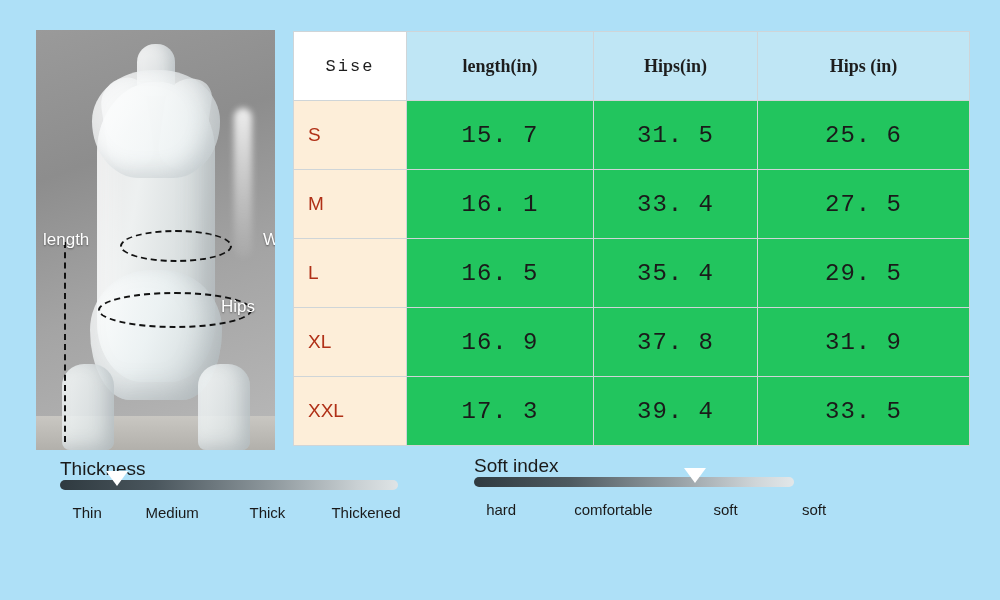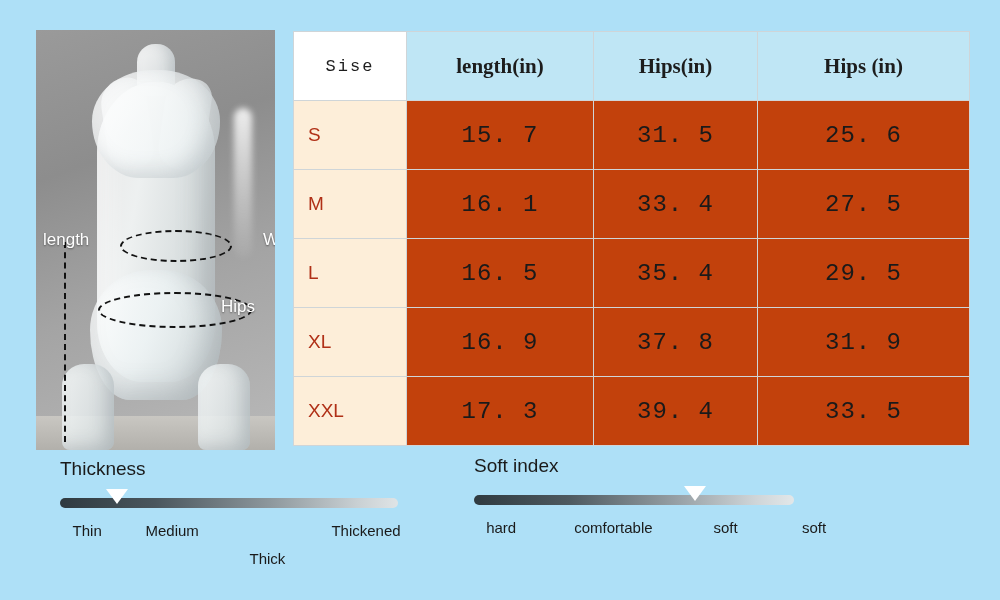--- a/index.html
+++ b/index.html
@@ -172,56 +172,55 @@
   .size-table th, .size-table td {
     border: 1px solid #cfd5d8;
     height: 66px;
     text-align: center;
     vertical-align: middle;
     font-family: "Liberation Serif", serif;
   }
   .size-table thead th {
     background: #bfe6f5;
     color: #1d1d1d;
-    font-size: 21px;
+    font-size: 18px;
     font-weight: bold;
   }
   .size-table thead th.head-size {
     background: #ffffff;
     font-size: 17px;
     font-family: "Liberation Mono", monospace;
     font-weight: normal;
     letter-spacing: 2px;
   }
   .size-table td.size-cell {
     background: #fdeed9;
     color: #b03017;
     font-size: 19px;
     font-family: "Liberation Sans", sans-serif;
     text-align: left;
     padding-left: 14px;
   }
   .size-table td.val {
-    background: #c2410c;
+    background: #22c55e;
     color: #1a1a1a;
     font-size: 24px;
     letter-spacing: 1px;
     font-family: "Liberation Mono", monospace;
   }
   .col-size   { width: 113px; }
   .col-length { width: 187px; }
   .col-hips   { width: 164px; }
   .col-waist  { width: 212px; }
 
   
   .slider-block { position: absolute; }
   .slider-title {
     font-size: 19px;
     color: #1a1a1a;
-    margin-bottom: 18px;
     font-family: "Liberation Sans", sans-serif;
   }
   .slider-bar {
     position: relative;
     height: 10px;
     border-radius: 5px;
   }
   .bar-thick {
     background: linear-gradient(90deg, #2f3a40 0%, #4a565d 28%, #8d979c 62%, #c9d0d3 88%, #dfe4e6 100%);
   }
@@ -335,21 +334,21 @@
   </table>
 
   <div class="slider-block" id="thickness-block">
     <div class="slider-title">Thickness</div>
     <div class="slider-bar bar-thick">
       <div class="marker" style="left:17%;"></div>
     </div>
     <div class="tick-row">
       <span class="tick" style="left:8%;">Thin</span>
       <span class="tick" style="left:33%;">Medium</span>
-      <span class="tick" style="left:61%;margin-top:28px;">Thick</span>
+      <span class="tick" style="left:61%;">Thick</span>
       <span class="tick" style="left:90%;text-align:center;">Thickened</span>
     </div>
   </div>
 
   <div class="slider-block" id="soft-block">
     <div class="slider-title">Soft index</div>
     <div class="slider-bar bar-soft">
       <div class="marker" style="left:69%;"></div>
     </div>
     <div class="tick-row">

